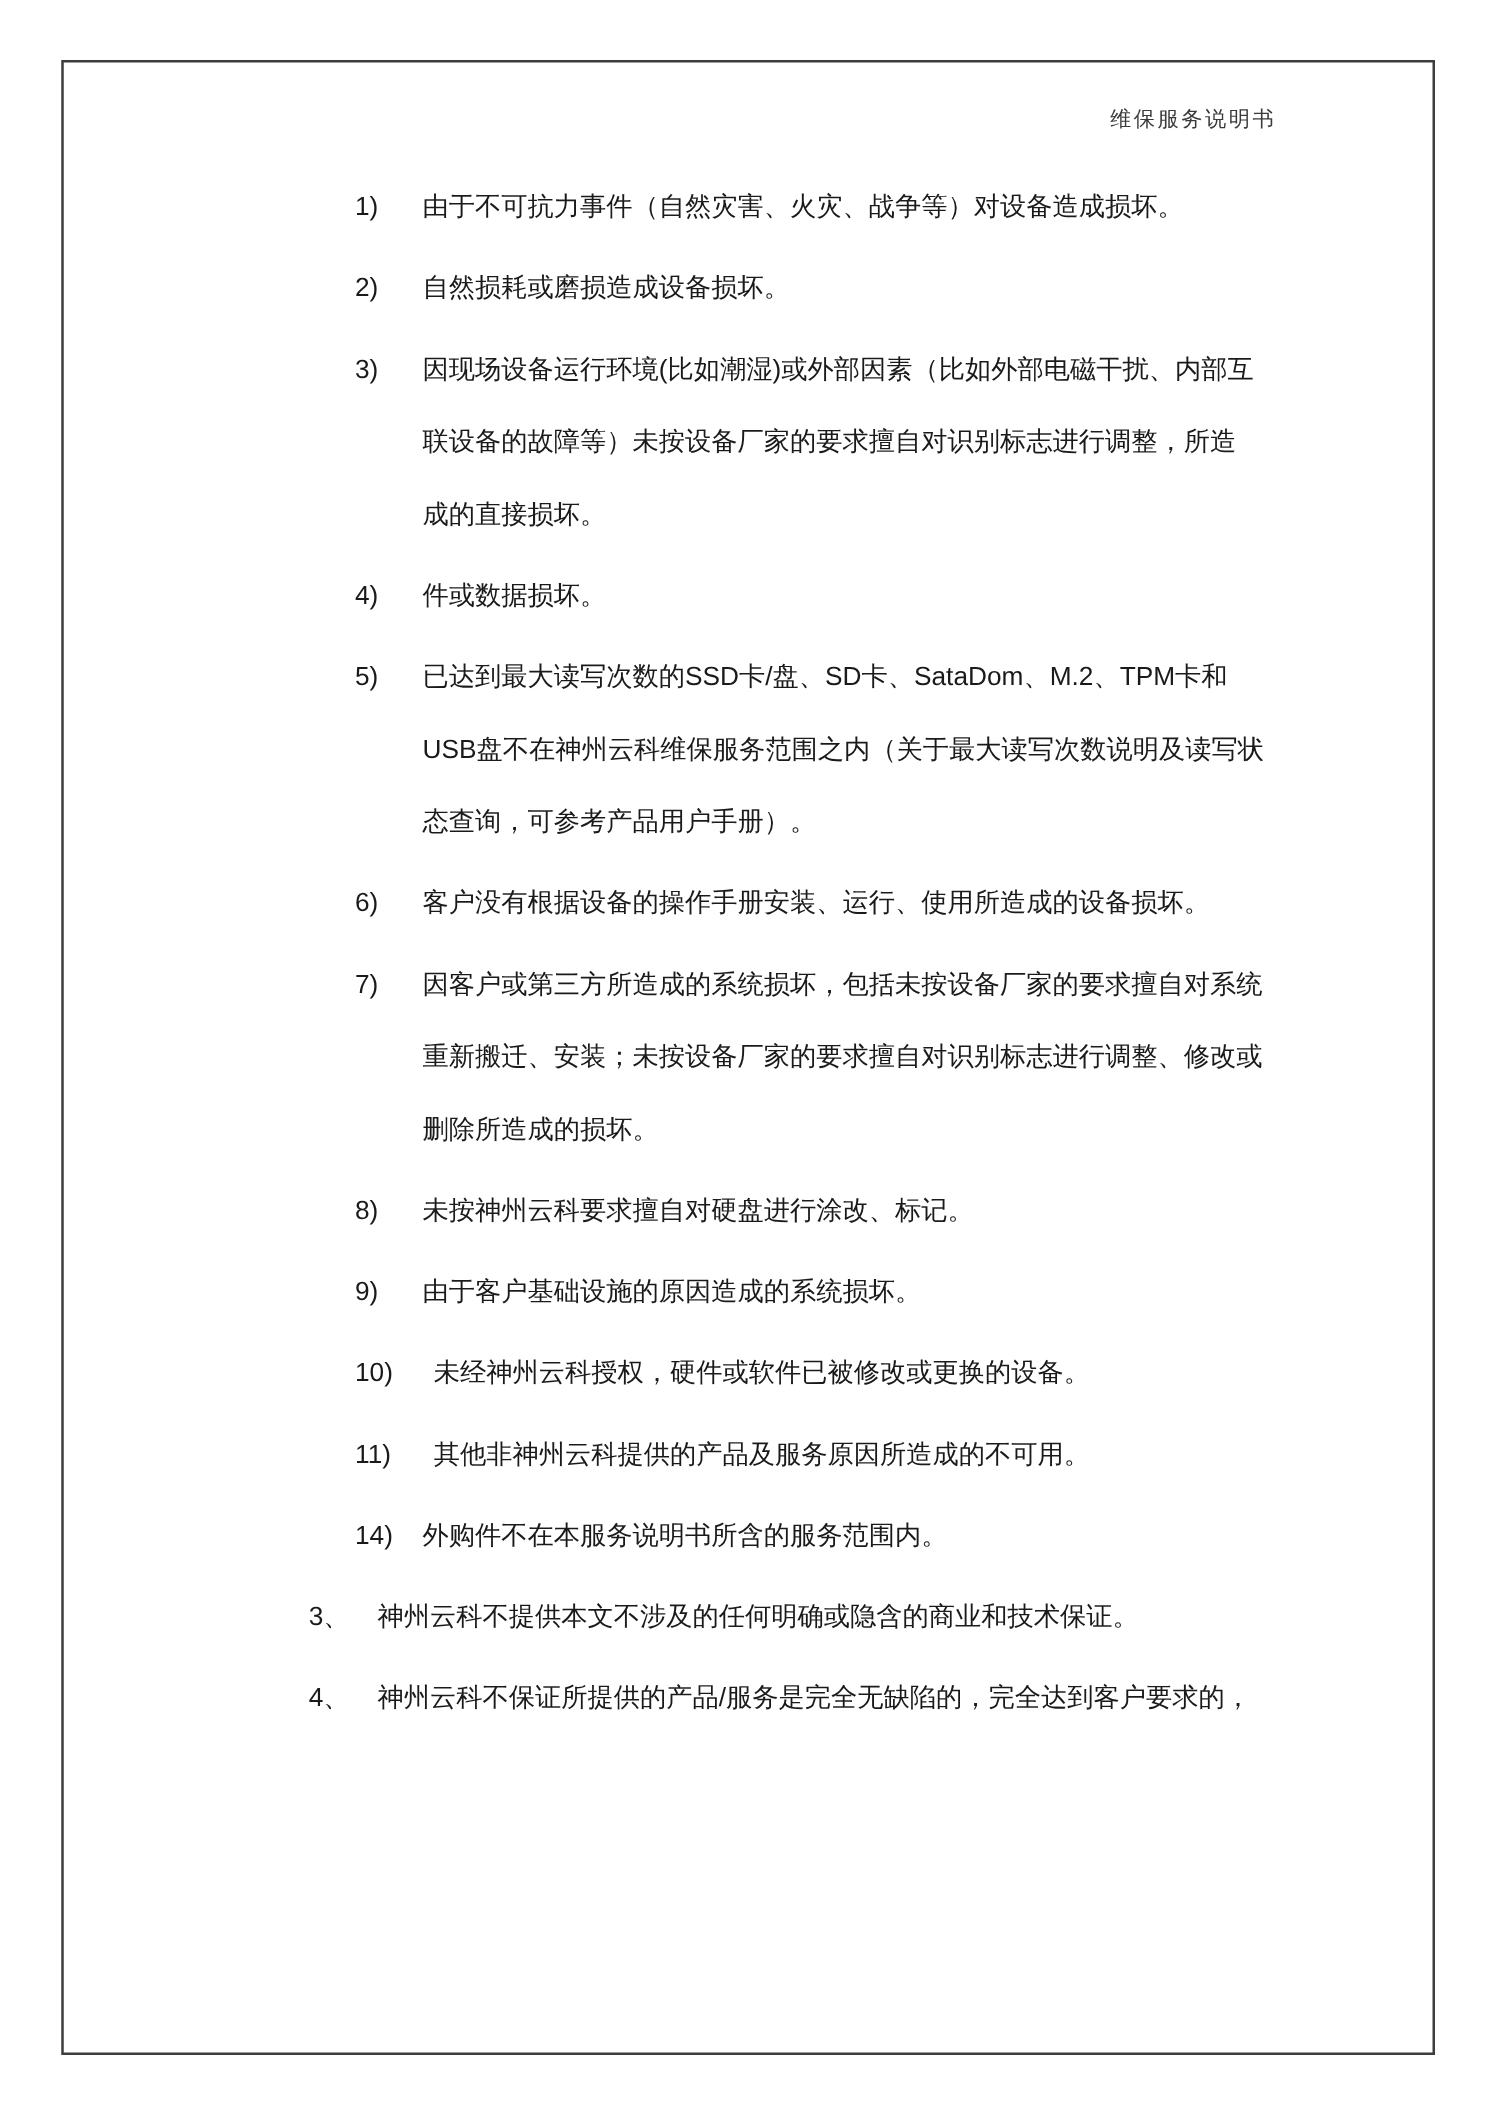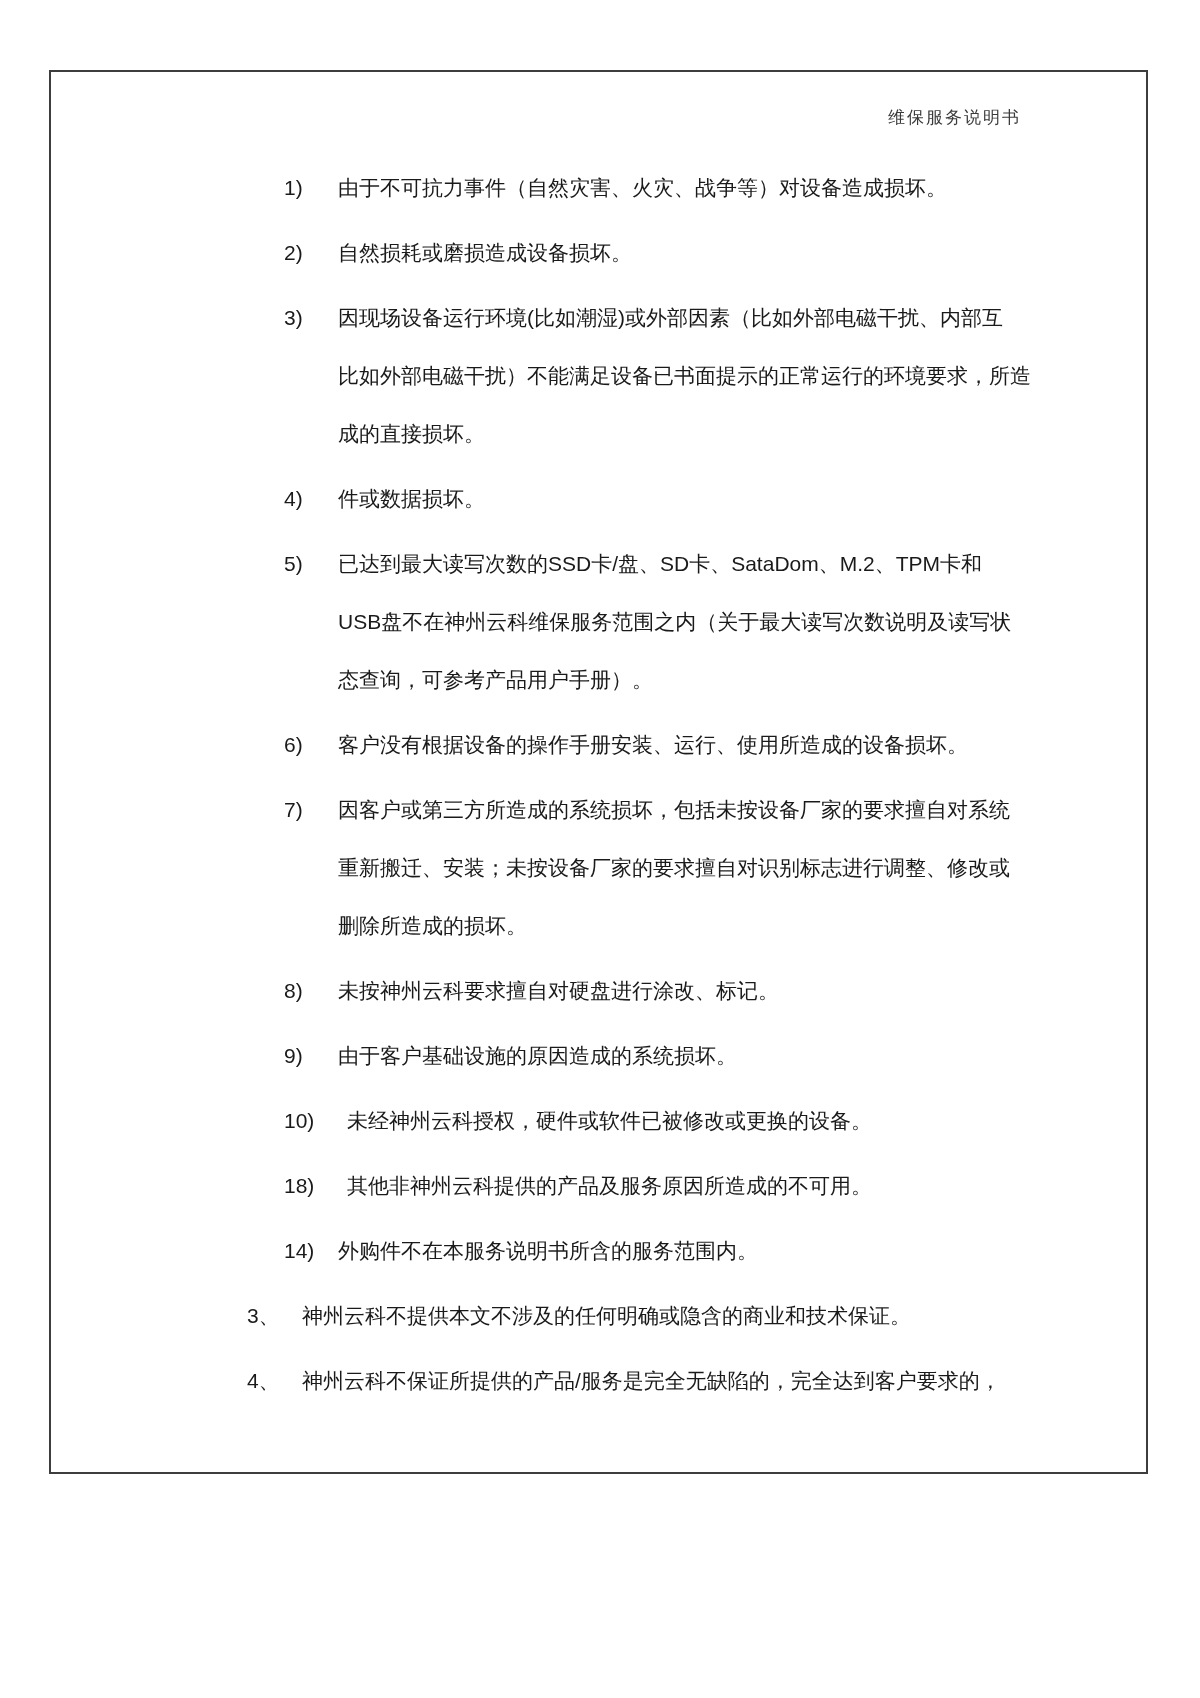--- a/index.html
+++ b/index.html
@@ -12,25 +12,24 @@
     height: 1698px;
     position: relative;
     font-family: "Liberation Sans", "DejaVu Sans", sans-serif;
     color: #1a1a1a;
   }
   .page-frame {
     position: absolute;
     left: 49px;
     top: 48px;
     width: 1099px;
-    height: 1404px;
+    height: 1596px;
     border: 2px solid #3d3d3d;
     background: #ffffff;
     box-sizing: border-box;
-    margin-top: 22px;
   }
   .doc-header {
     position: absolute;
     top: 34px;
     right: 125px;
     font-family: "DejaVu Serif", "Liberation Serif", serif;
     font-size: 17px;
     letter-spacing: 2px;
     color: #3a3a3a;
     white-space: nowrap;
@@ -112,21 +111,21 @@
       <span class="num">2)</span>
       <div class="lines">
         <div class="line">自然损耗或磨损造成设备损坏。</div>
       </div>
     </div>
 
     <div class="item">
       <span class="num">3)</span>
       <div class="lines">
         <div class="line">因现场设备运行环境(比如潮湿)或外部因素（比如外部电磁干扰、内部互</div>
-        <div class="line">比如外部电磁干扰）不能满足设备已书面提示的正常运行的环境要求，所造</div>
+        <div class="line">联设备的故障等）未按设备厂家的要求擅自对识别标志进行调整，所造</div>
         <div class="line">成的直接损坏。</div>
       </div>
     </div>
 
     <div class="item">
       <span class="num">4)</span>
       <div class="lines">
         <div class="line">件或数据损坏。</div>
       </div>
     </div>
@@ -171,21 +170,21 @@
     </div>
 
     <div class="item pad">
       <span class="num">10)</span>
       <div class="lines">
         <div class="line">未经神州云科授权，硬件或软件已被修改或更换的设备。</div>
       </div>
     </div>
 
     <div class="item pad">
-      <span class="num">18)</span>
+      <span class="num">11)</span>
       <div class="lines">
         <div class="line">其他非神州云科提供的产品及服务原因所造成的不可用。</div>
       </div>
     </div>
 
     <div class="item">
       <span class="num">14)</span>
       <div class="lines">
         <div class="line">外购件不在本服务说明书所含的服务范围内。</div>
       </div>

